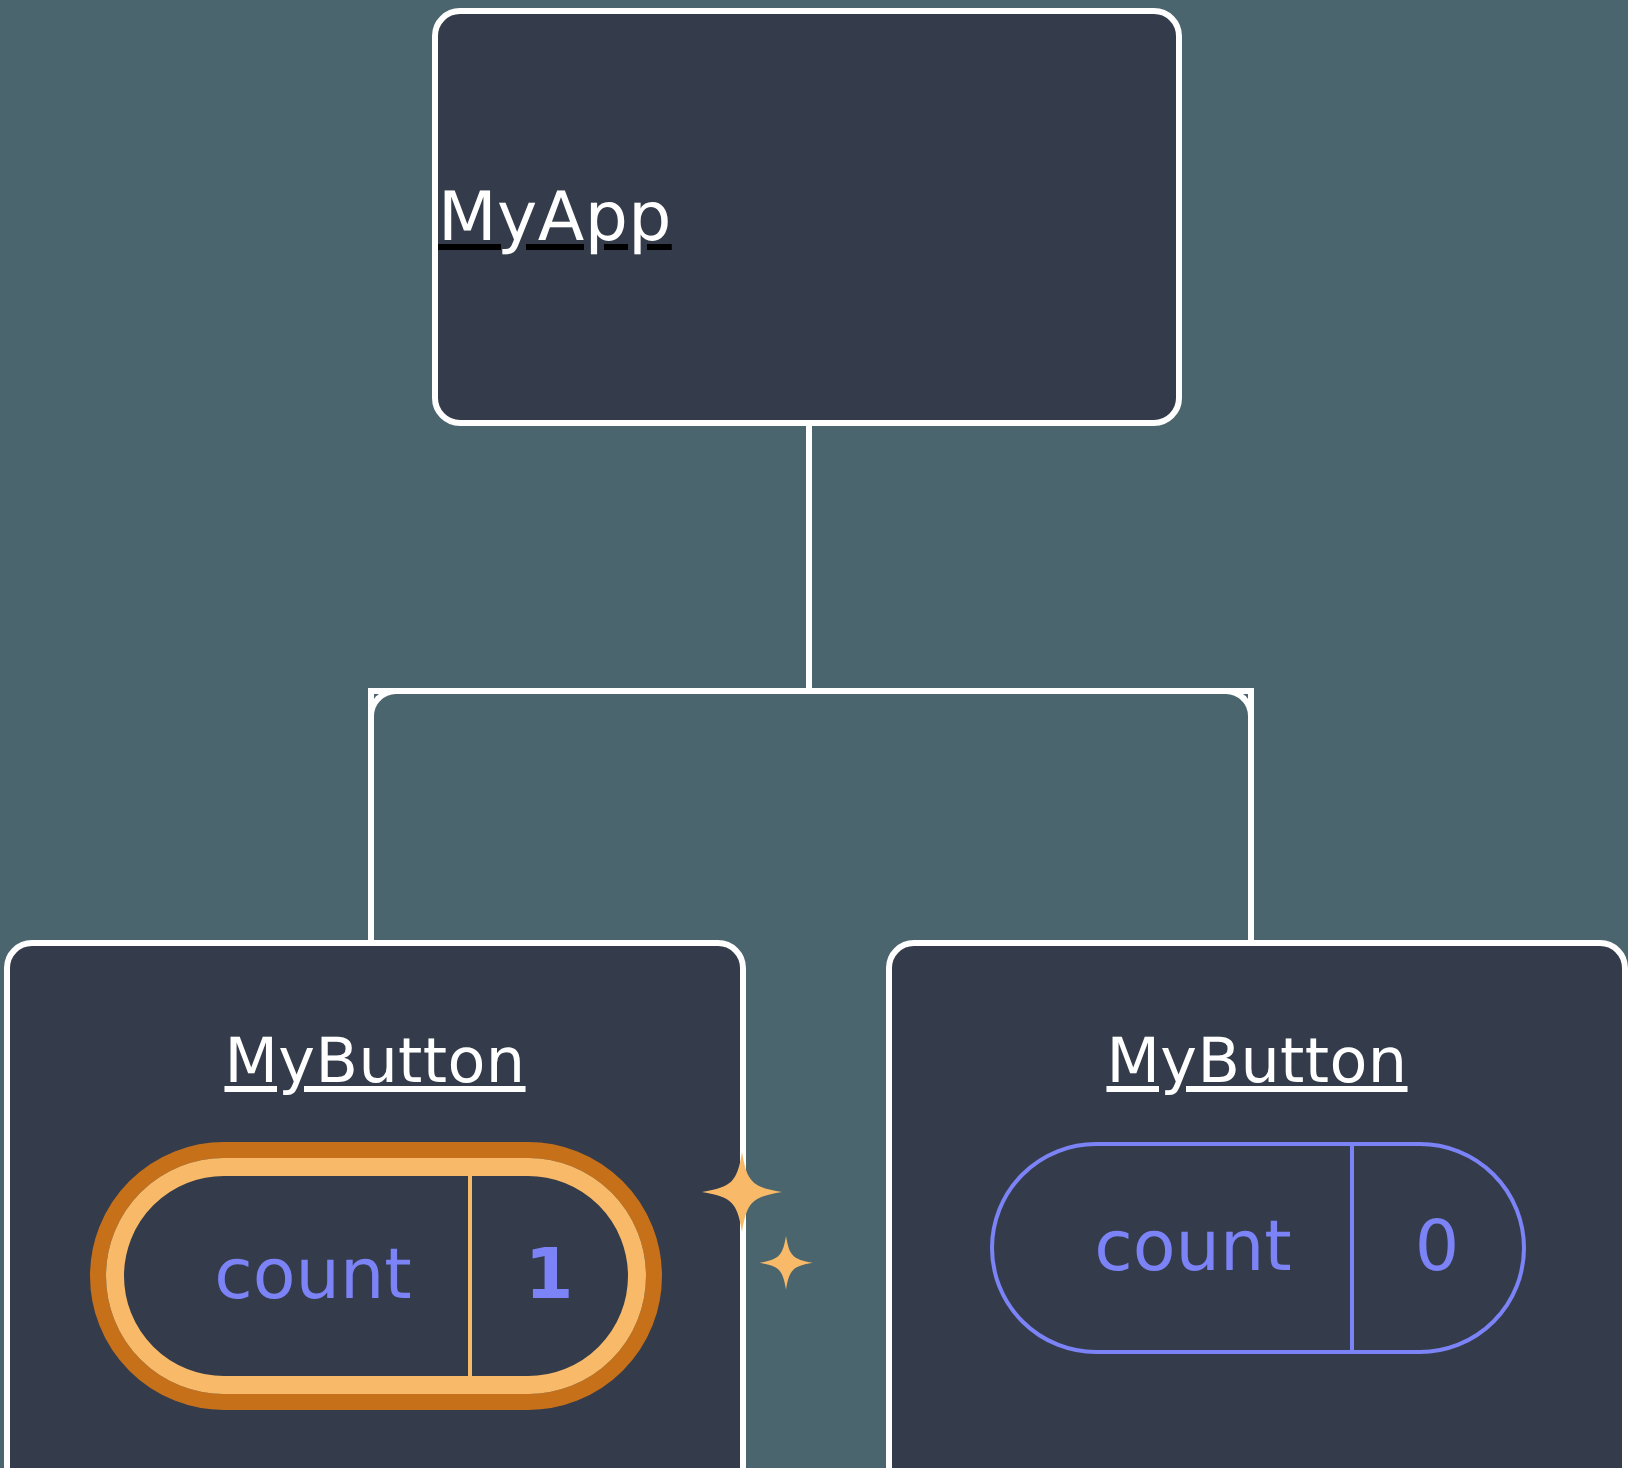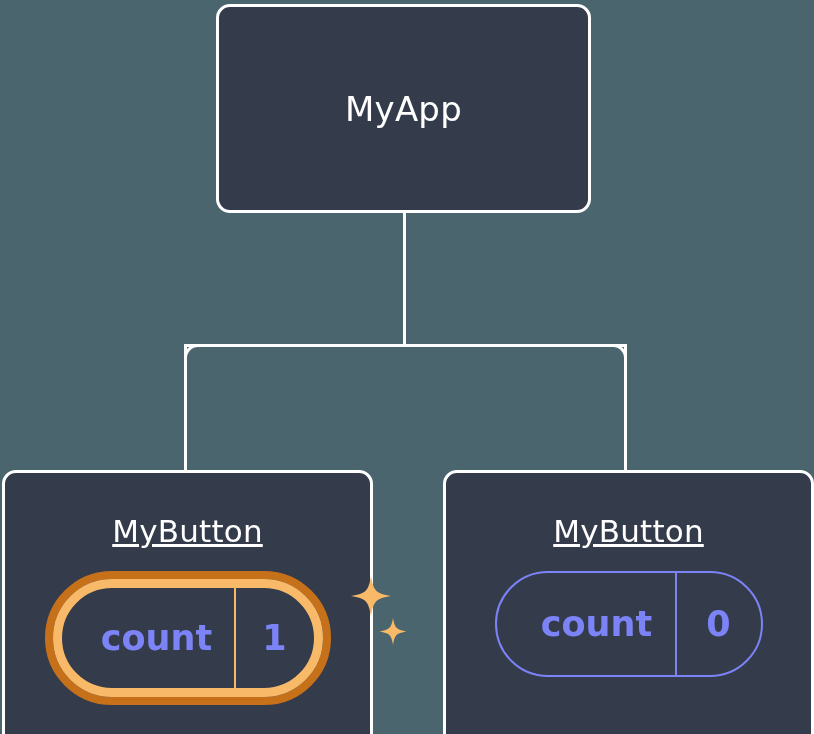--- a/index.html
+++ b/index.html
@@ -78,21 +78,21 @@
     border-radius: 14px;
     box-sizing: border-box;
   }
   .node-root {
     left: 216px;
     top: 4px;
     width: 375px;
     height: 209px;
     display: flex;
     align-items: center;
-    justify-content: center;
+    text-decoration: underline;
   }
   .node-child {
     width: 371px;
     height: 282px;
     top: 470px;
     display: flex;
     flex-direction: column;
     align-items: center;
   }
   .node-child-left { left: 2px; }
@@ -128,21 +128,20 @@
     box-sizing: border-box;
     background: transparent;
   }
   .pill-name, .pill-value {
     display: flex;
     align-items: center;
     justify-content: center;
     color: #7c83f7;
     line-height: 1;
     box-sizing: border-box;
-    font-weight: bold;
   }
 
   
   .pill-plain {
     width: 268px;
     height: 106px;
     border: 2px solid #7c83f7;
   }
   .pill-plain .pill-name {
     width: 178px;

